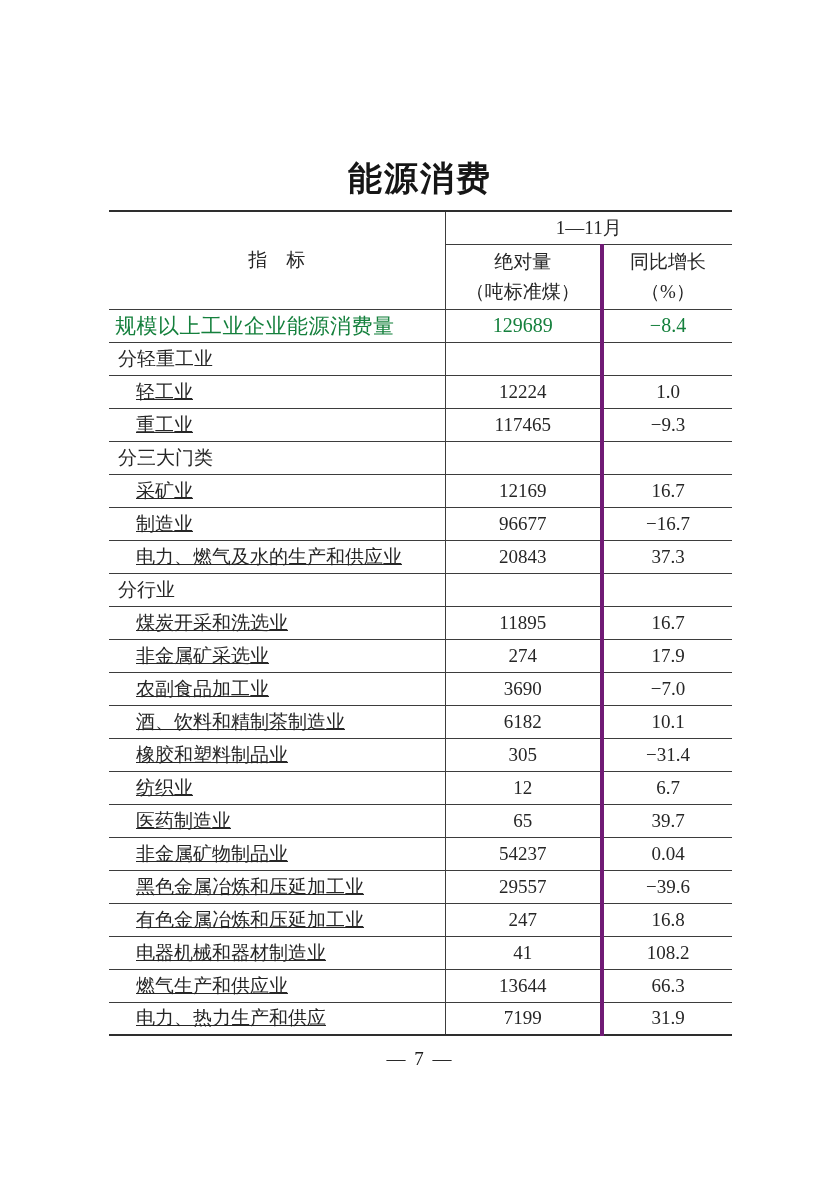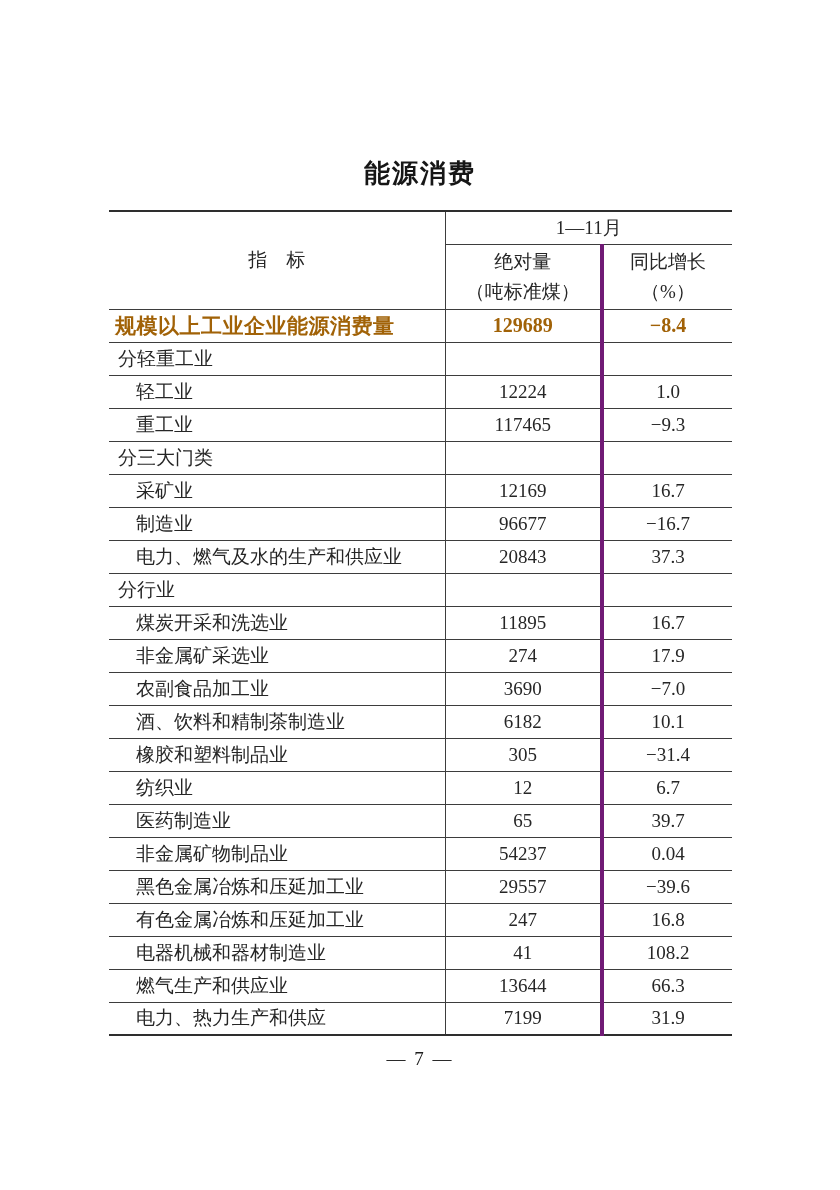--- a/index.html
+++ b/index.html
@@ -12,21 +12,21 @@
     color: #1e1e1e;
     overflow: hidden;
   }
   .doc-title {
     position: absolute;
     top: 156px;
     left: 0;
     width: 100%;
     text-align: center;
     font-family: Liberation Mono, monospace;
-    font-size: 26px;
+    font-size: 34px;
     font-weight: bold;
     letter-spacing: 2px;
     color: #161616;
   }
   .table-wrap {
     position: absolute;
     left: 109px;
     top: 210px;
     width: 623px;
   }
@@ -70,27 +70,27 @@
     vertical-align: middle;
     font-weight: bold;
     font-size: 19px;
     line-height: 30px;
     color: #1c1c1c;
   }
   tbody tr { height: 33px; }
   .label-cell { text-align: left; vertical-align: middle; }
   .value-cell { text-align: center; vertical-align: middle; }
   tr.row-total td {
-    font-weight: bold;
+    font-weight: normal;
     font-size: 20px;
-    color: #a16207;
+    color: #15803d;
   }
   tr.row-total .label-cell { padding-left: 6px; font-size: 21px; letter-spacing: 0.5px; }
   tr.row-group .label-cell { padding-left: 9px; }
-  tr.row-item  .label-cell { padding-left: 27px; }
+  tr.row-item  .label-cell { padding-left: 27px; text-decoration: underline; }
   .page-number {
     position: absolute;
     top: 1048px;
     left: 0;
     width: 100%;
     text-align: center;
     font-size: 19px;
     color: #1c1c1c;
     letter-spacing: 2px;
   }

